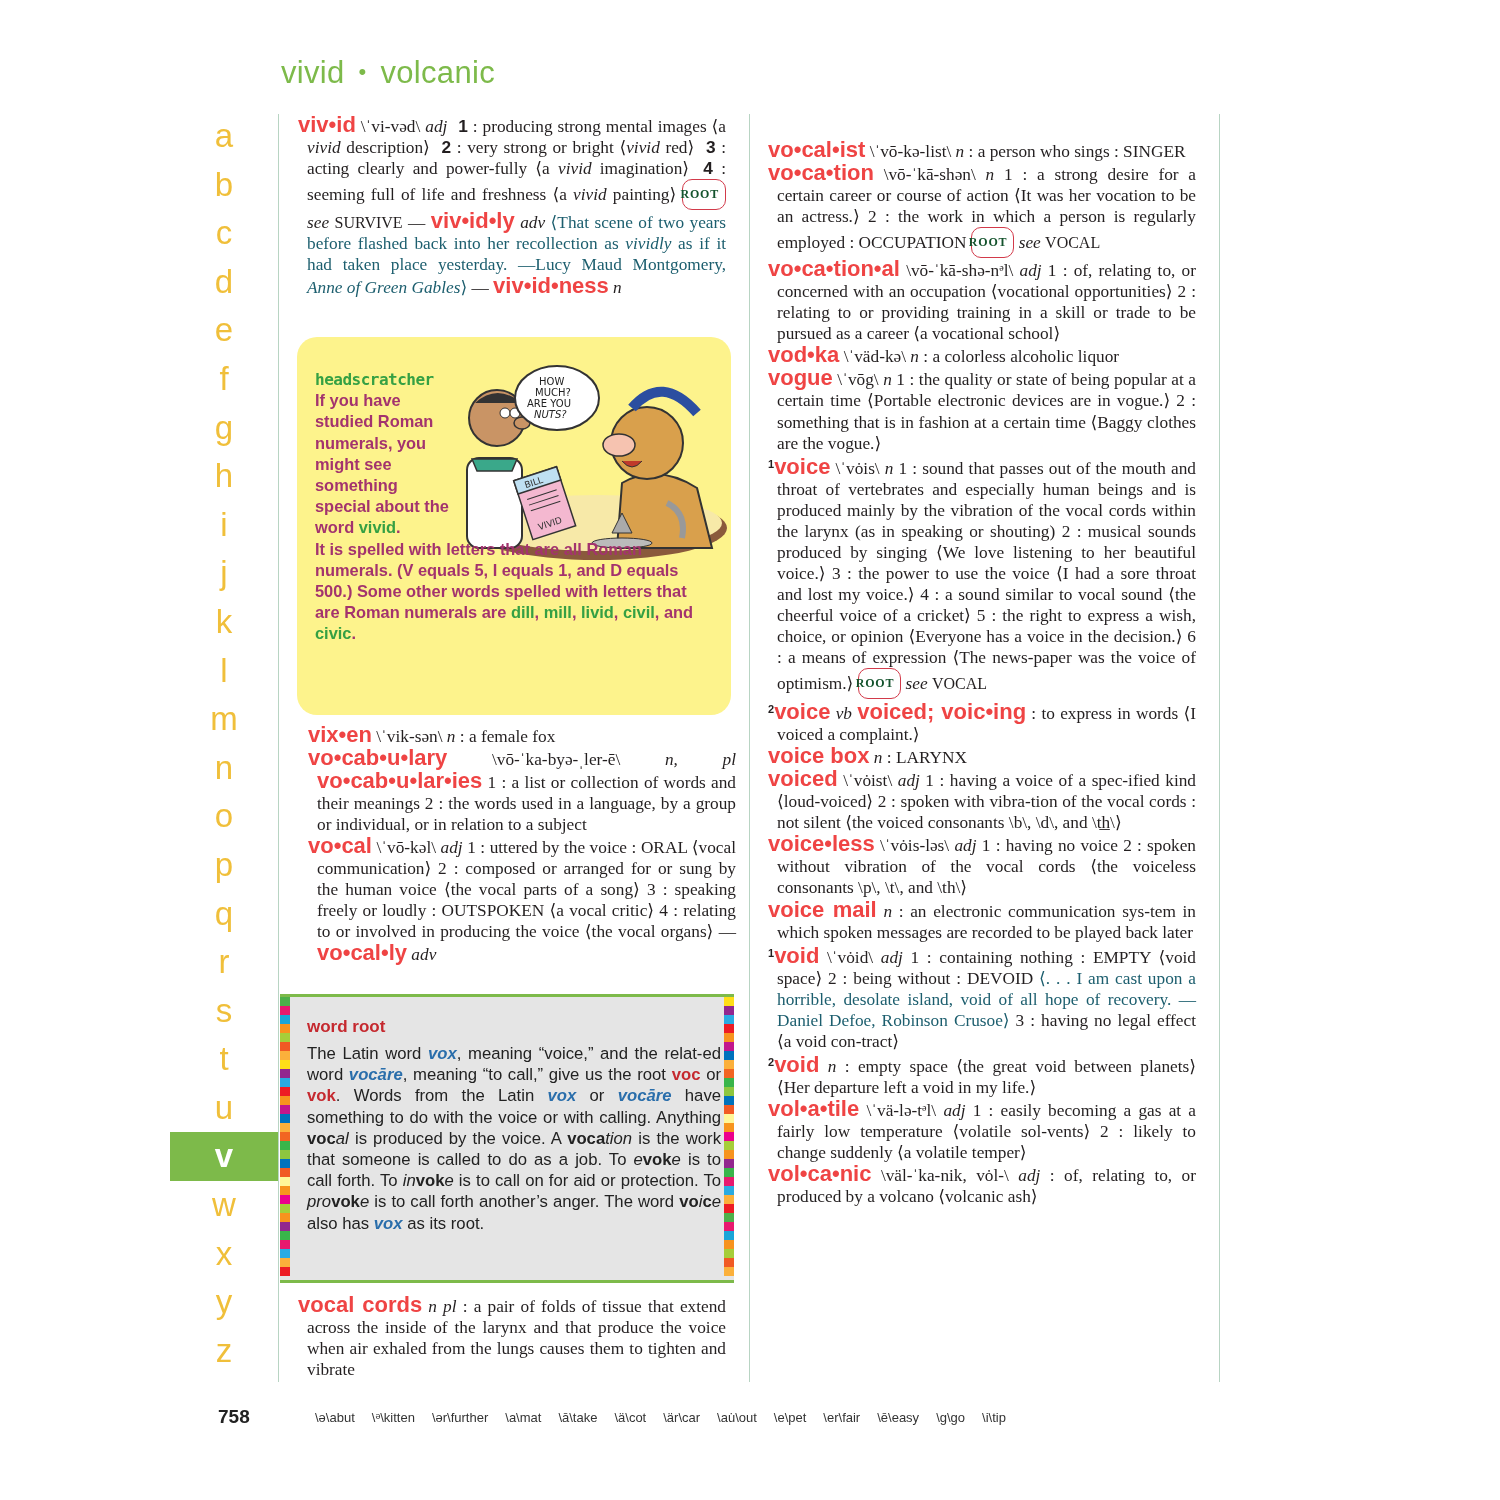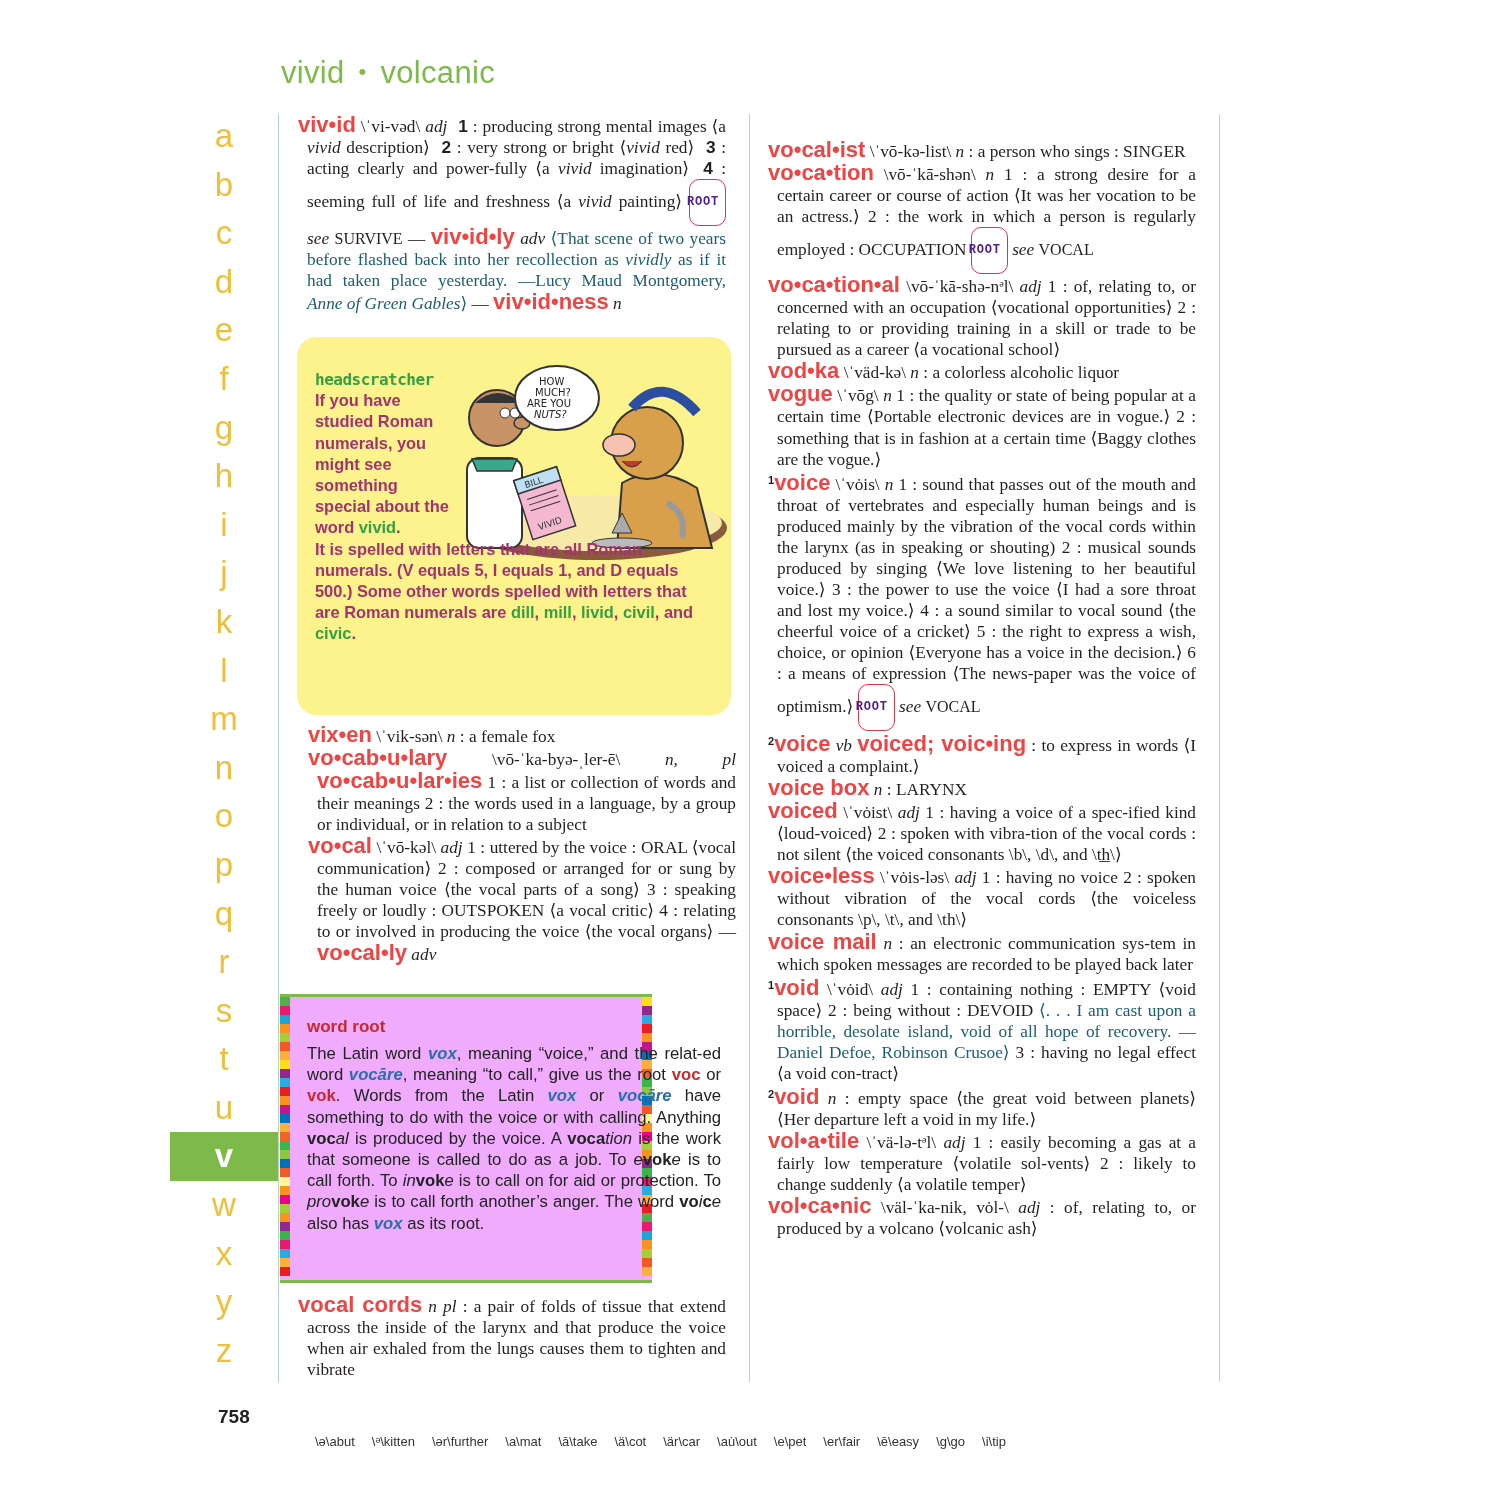--- a/index.html
+++ b/index.html
@@ -12,41 +12,41 @@
   .col-rule{position:absolute;background:#b8d4c3;width:1px;}
   .col{position:absolute;font-size:17.3px;line-height:21.05px;text-align:justify;}
   .col1{left:298px;top:114px;width:428px;}
   .col2{left:768px;top:114px;width:428px;margin-top:25px;}
   .entry{margin:0;text-indent:-9px;padding-left:9px;}
   .hw{font-family:"Liberation Sans",sans-serif;font-weight:bold;font-size:22px;color:#ef4444;}
   .pr{font-family:"Liberation Serif",serif;}
   .sc{font-variant:small-caps;font-size:16px;}
   .num{font-family:"Liberation Sans",sans-serif;font-weight:bold;margin-left:6px;}
   .q{color:#1c5e6e;}
-  .root{display:inline-block;border:1.5px solid #d23a4a;border-radius:10px;color:#4c1d95;font-family:Liberation Mono, monospace;font-size:12px;font-weight:bold;line-height:13px;padding:16px 6px;letter-spacing:0.8px;vertical-align:2px;}
+  .root{display:inline-block;border:1.5px solid #d23a4a;border-radius:10px;color:#14532d;font-family:Liberation Serif, serif;font-size:12px;font-weight:bold;line-height:13px;padding:8px 6px;letter-spacing:0.8px;vertical-align:2px;}
   .sup{font-size:11px;vertical-align:6px;font-family:"Liberation Sans",sans-serif;font-weight:bold;}
   .hs{position:absolute;left:297px;top:337px;width:434px;height:378px;background:#fdf38c;border-radius:20px;}
   .hs .txt{position:absolute;left:18px;top:32px;font-family:"Liberation Sans",sans-serif;font-weight:bold;font-size:16.4px;line-height:21.2px;color:#a3336e;}
   .hs .lbl{font-family:"DejaVu Sans Mono",monospace;font-weight:bold;color:#35a043;font-size:16px;letter-spacing:-0.5px;}
   .hs .g{color:#35a043;}
   .cartoon{position:absolute;left:150px;top:26px;width:280px;height:200px;}
-  .wr{position:absolute;left:280px;top:994px;width:372px;height:283px;background:#f0abfc;border-top:3px solid #7dba4a;border-bottom:3px solid #7dba4a;}
+  .wr{position:absolute;left:280px;top:994px;width:454px;height:283px;background:#e5e5e5;border-top:3px solid #7dba4a;border-bottom:3px solid #7dba4a;}
   .stripe{position:absolute;top:0;width:10px;height:283px;}
   .stripe.left{left:0;}
   .stripe.right{right:0;}
   .stripe div{height:9px;}
   .wr .head{position:absolute;left:27px;top:20px;font-family:"Liberation Sans",sans-serif;font-weight:bold;font-size:17px;color:#c5292f;}
   .wr .body{position:absolute;left:27px;top:46px;width:414px;font-family:"Liberation Sans",sans-serif;font-size:16.7px;line-height:21.2px;text-align:justify;color:#222;}
   .wr .blue{color:#2a6eab;font-weight:bold;font-style:italic;}
   .wr .red{color:#c5292f;font-weight:bold;}
   .wr b{font-weight:bold;}
   .col1b{left:298px;top:1294px;width:428px;}
   .footer{position:absolute;top:1406px;left:218px;width:1000px;font-family:"Liberation Sans",sans-serif;}
   .pageno{position:absolute;left:0;top:0;font-size:19px;font-weight:bold;color:#222;}
-  .keys{position:absolute;left:97px;top:4px;font-size:13px;color:#333;white-space:nowrap;margin-top:24px;}
+  .keys{position:absolute;left:97px;top:4px;font-size:13px;color:#333;white-space:nowrap;}
   .keys span{margin-right:17px;}
 </style>
 </head>
 <body>
 
 <div class="guide-title">
   <span>vivid</span><span class="dot">•</span><span>volcanic</span>
 </div>
 
 <div class="alpha" id="alpha">

